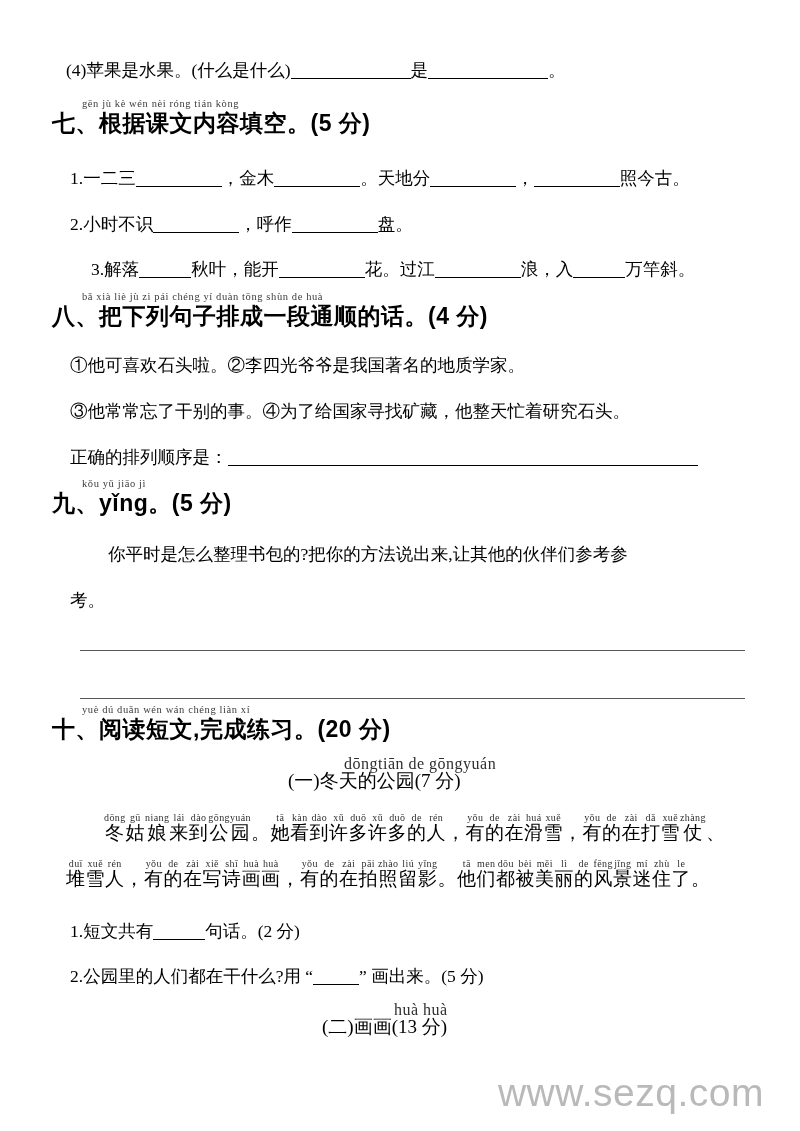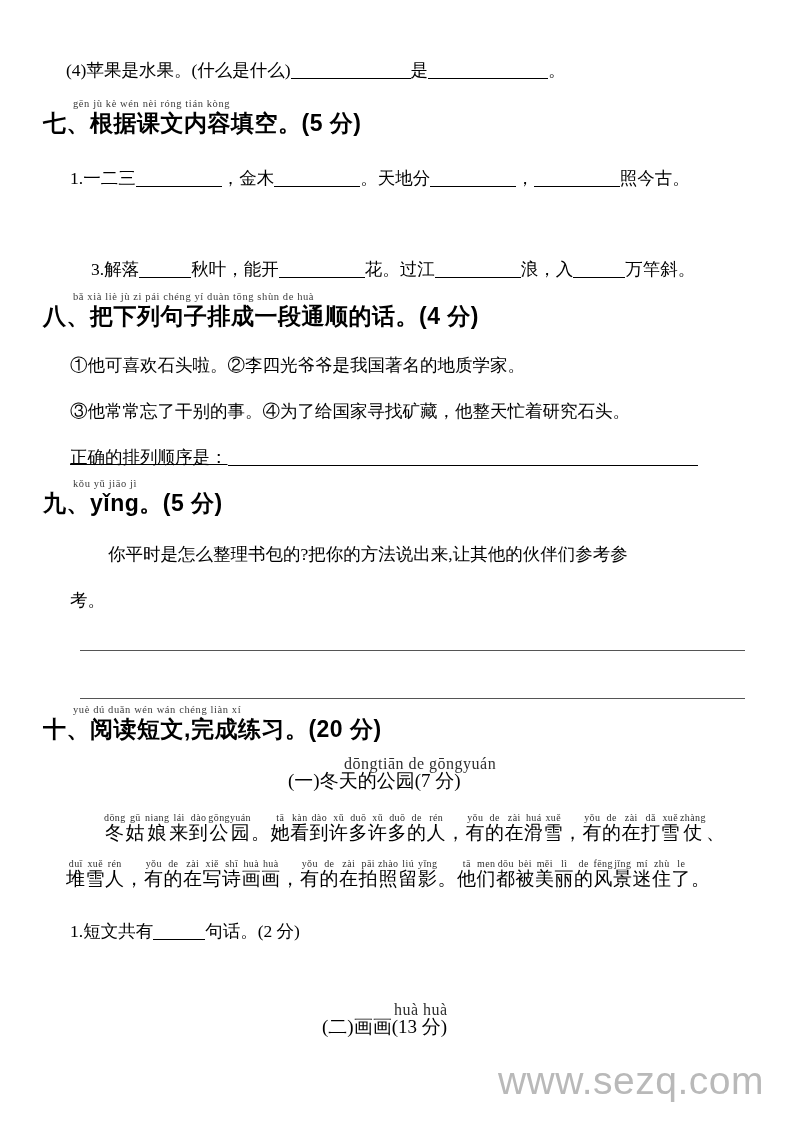--- a/index.html
+++ b/index.html
@@ -16,21 +16,21 @@
     width: 800px;
     height: 1131px;
     background: #ffffff;
     overflow: hidden;
     box-sizing: border-box;
   }
 
   
   .sec-head {
     position: absolute;
-    left: 43px;
+    left: 52px;
     font-family: "Liberation Sans", "DejaVu Sans", sans-serif;
     font-weight: bold;
     font-size: 23px;
     letter-spacing: 0.5px;
     white-space: nowrap;
     line-height: 1;
   }
   .sec-head .py {
     position: absolute;
     left: 30px;
@@ -114,21 +114,21 @@
     font-size: 16px;
     letter-spacing: 0.5px;
     color: #2e2e2e;
     white-space: nowrap;
   }
 
   
   .watermark {
     position: absolute;
     right: 36px;
-    bottom: 28px;
+    bottom: 16px;
     font-family: "Liberation Sans", "DejaVu Sans", sans-serif;
     font-size: 39px;
     color: #b9b9b9;
     letter-spacing: 0.5px;
     white-space: nowrap;
   }
 </style>
 </head>
 <body>
 
@@ -140,34 +140,37 @@
 
   <div class="sec-head" style="top:112px;">
     <span class="py">gēn jù  kè wén nèi róng tián kòng</span>
     <span class="num">七、</span><span>根据课文内容填空。</span><span class="score">(5 分)</span>
   </div>
 
   <div class="q" style="left:70px; top:170px;">
     <span>1.</span><span>一二三</span><span class="blank" style="width:86px;"></span><span>，金木</span><span class="blank" style="width:86px;"></span><span>。天地分</span><span class="blank" style="width:86px;"></span><span>，</span><span class="blank" style="width:86px;"></span><span>照今古。</span>
   </div>
 
+  <div class="q" style="left:70px; top:216px;">
+    <span>2.</span><span>小时不识</span><span class="blank" style="width:86px;"></span><span>，呼作</span><span class="blank" style="width:86px;"></span><span>盘。</span>
+  </div>
 
   <div class="q" style="left:70px; top:261px;margin-left:21px;">
     <span>3.</span><span>解落</span><span class="blank" style="width:52px;"></span><span>秋叶，能开</span><span class="blank" style="width:86px;"></span><span>花。过江</span><span class="blank" style="width:86px;"></span><span>浪，入</span><span class="blank" style="width:52px;"></span><span>万竿斜。</span>
   </div>
 
   <div class="sec-head" style="top:305px;">
     <span class="py">bǎ xià liè jù zi pái chéng yí duàn tōng shùn de huà</span>
     <span class="num">八、</span><span>把下列句子排成一段通顺的话。</span><span class="score">(4 分)</span>
   </div>
 
   <div class="q" style="left:70px; top:357px;">①他可喜欢石头啦。②李四光爷爷是我国著名的地质学家。</div>
   <div class="q" style="left:70px; top:403px;">③他常常忘了干别的事。④为了给国家寻找矿藏，他整天忙着研究石头。</div>
 
-  <div class="q" style="left:70px; top:449px;text-decoration:underline;">
+  <div class="q" style="left:70px; top:449px;">
     <span>正确的排列顺序是：</span><span class="blank" style="width:470px; border-bottom-width:1.6px;"></span>
   </div>
 
   <div class="sec-head" style="top:492px;">
     <span class="py">kǒu yǔ jiāo jì</span>
     <span class="num">九、</span><span>yǐng。</span><span class="score">(5 分)</span>
   </div>
 
   <div class="q" style="left:108px; top:546px;">你平时是怎么整理书包的?把你的方法说出来,让其他的伙伴们参考参</div>
   <div class="q" style="left:70px; top:592px;">考。</div>
@@ -185,20 +188,23 @@
     <span>(一)</span><span>冬天的公园</span><span>(7 分)</span>
   </div>
 
   <div class="passage-line" id="passage-line-1" style="left:104px; top:812px;"><span class="ruby"><span class="rt">dōng</span><span class="rb">冬</span></span><span class="ruby"><span class="rt">gū</span><span class="rb">姑</span></span><span class="ruby"><span class="rt">niang</span><span class="rb">娘</span></span><span class="ruby"><span class="rt">lái</span><span class="rb">来</span></span><span class="ruby"><span class="rt">dào</span><span class="rb">到</span></span><span class="ruby"><span class="rt">gōng</span><span class="rb">公</span></span><span class="ruby"><span class="rt">yuán</span><span class="rb">园</span></span><span class="ruby nogap"><span class="rt">&nbsp;</span><span class="rb">。</span></span><span class="ruby"><span class="rt">tā</span><span class="rb">她</span></span><span class="ruby"><span class="rt">kàn</span><span class="rb">看</span></span><span class="ruby"><span class="rt">dào</span><span class="rb">到</span></span><span class="ruby"><span class="rt">xǔ</span><span class="rb">许</span></span><span class="ruby"><span class="rt">duō</span><span class="rb">多</span></span><span class="ruby"><span class="rt">xǔ</span><span class="rb">许</span></span><span class="ruby"><span class="rt">duō</span><span class="rb">多</span></span><span class="ruby"><span class="rt">de</span><span class="rb">的</span></span><span class="ruby"><span class="rt">rén</span><span class="rb">人</span></span><span class="ruby nogap"><span class="rt">&nbsp;</span><span class="rb">，</span></span><span class="ruby"><span class="rt">yǒu</span><span class="rb">有</span></span><span class="ruby"><span class="rt">de</span><span class="rb">的</span></span><span class="ruby"><span class="rt">zài</span><span class="rb">在</span></span><span class="ruby"><span class="rt">huá</span><span class="rb">滑</span></span><span class="ruby"><span class="rt">xuě</span><span class="rb">雪</span></span><span class="ruby nogap"><span class="rt">&nbsp;</span><span class="rb">，</span></span><span class="ruby"><span class="rt">yǒu</span><span class="rb">有</span></span><span class="ruby"><span class="rt">de</span><span class="rb">的</span></span><span class="ruby"><span class="rt">zài</span><span class="rb">在</span></span><span class="ruby"><span class="rt">dǎ</span><span class="rb">打</span></span><span class="ruby"><span class="rt">xuě</span><span class="rb">雪</span></span><span class="ruby"><span class="rt">zhàng</span><span class="rb">仗</span></span><span class="ruby nogap"><span class="rt">&nbsp;</span><span class="rb">、</span></span></div>
   <div class="passage-line" id="passage-line-2" style="left:66px; top:858px;"><span class="ruby"><span class="rt">duī</span><span class="rb">堆</span></span><span class="ruby"><span class="rt">xuě</span><span class="rb">雪</span></span><span class="ruby"><span class="rt">rén</span><span class="rb">人</span></span><span class="ruby nogap"><span class="rt">&nbsp;</span><span class="rb">，</span></span><span class="ruby"><span class="rt">yǒu</span><span class="rb">有</span></span><span class="ruby"><span class="rt">de</span><span class="rb">的</span></span><span class="ruby"><span class="rt">zài</span><span class="rb">在</span></span><span class="ruby"><span class="rt">xiě</span><span class="rb">写</span></span><span class="ruby"><span class="rt">shī</span><span class="rb">诗</span></span><span class="ruby"><span class="rt">huà</span><span class="rb">画</span></span><span class="ruby"><span class="rt">huà</span><span class="rb">画</span></span><span class="ruby nogap"><span class="rt">&nbsp;</span><span class="rb">，</span></span><span class="ruby"><span class="rt">yǒu</span><span class="rb">有</span></span><span class="ruby"><span class="rt">de</span><span class="rb">的</span></span><span class="ruby"><span class="rt">zài</span><span class="rb">在</span></span><span class="ruby"><span class="rt">pāi</span><span class="rb">拍</span></span><span class="ruby"><span class="rt">zhào</span><span class="rb">照</span></span><span class="ruby"><span class="rt">liú</span><span class="rb">留</span></span><span class="ruby"><span class="rt">yǐng</span><span class="rb">影</span></span><span class="ruby nogap"><span class="rt">&nbsp;</span><span class="rb">。</span></span><span class="ruby"><span class="rt">tā</span><span class="rb">他</span></span><span class="ruby"><span class="rt">men</span><span class="rb">们</span></span><span class="ruby"><span class="rt">dōu</span><span class="rb">都</span></span><span class="ruby"><span class="rt">bèi</span><span class="rb">被</span></span><span class="ruby"><span class="rt">měi</span><span class="rb">美</span></span><span class="ruby"><span class="rt">lì</span><span class="rb">丽</span></span><span class="ruby"><span class="rt">de</span><span class="rb">的</span></span><span class="ruby"><span class="rt">fēng</span><span class="rb">风</span></span><span class="ruby"><span class="rt">jǐng</span><span class="rb">景</span></span><span class="ruby"><span class="rt">mí</span><span class="rb">迷</span></span><span class="ruby"><span class="rt">zhù</span><span class="rb">住</span></span><span class="ruby"><span class="rt">le</span><span class="rb">了</span></span><span class="ruby nogap"><span class="rt">&nbsp;</span><span class="rb">。</span></span></div>
 
   <div class="q" style="left:70px; top:923px;">
     <span>1.</span><span>短文共有</span><span class="blank" style="width:52px;"></span><span>句话。</span><span>(2 分)</span>
   </div>
 
+  <div class="q" style="left:70px; top:968px;">
+    <span>2.</span><span>公园里的人们都在干什么?用 “</span><span class="blank" style="width:46px;"></span><span>” 画出来。</span><span>(5 分)</span>
+  </div>
 
   <div class="sub-head" style="left:322px; top:1014px;">
     <span class="py2" style="left:56px;padding-left:16px;">huà huà</span>
     <span>(二)</span><span>画画</span><span>(13 分)</span>
   </div>
 
   <div class="watermark">www.sezq.com</div>
 
 </div>
 

